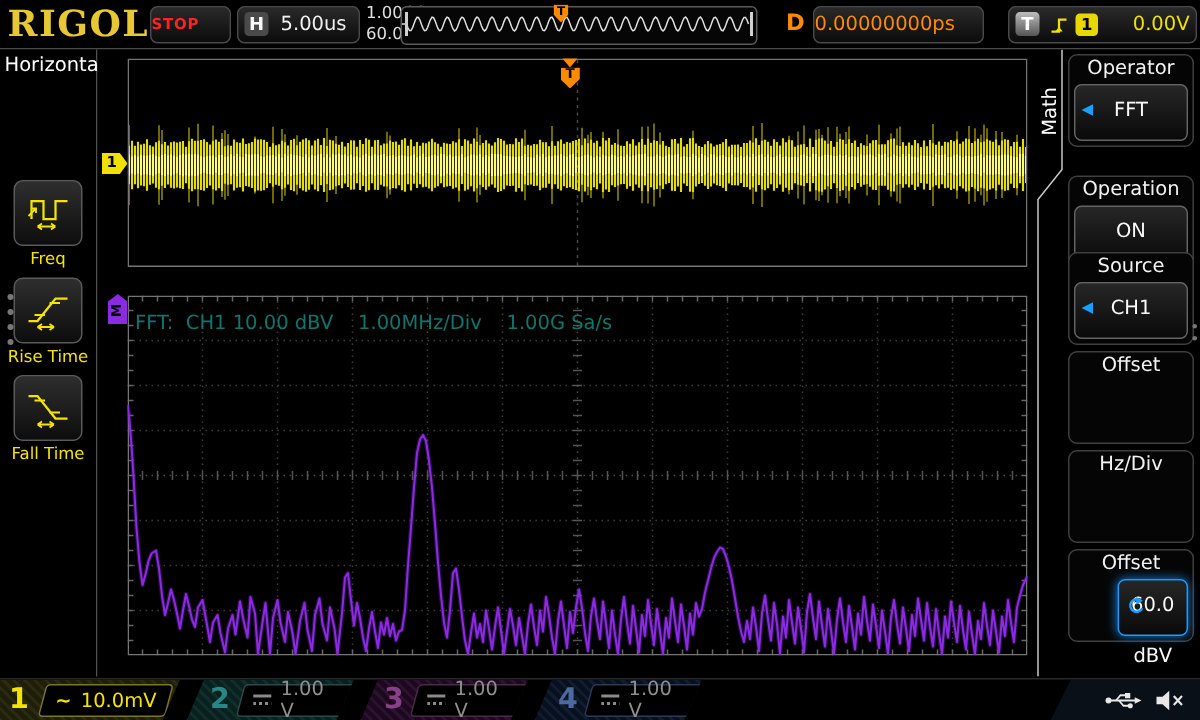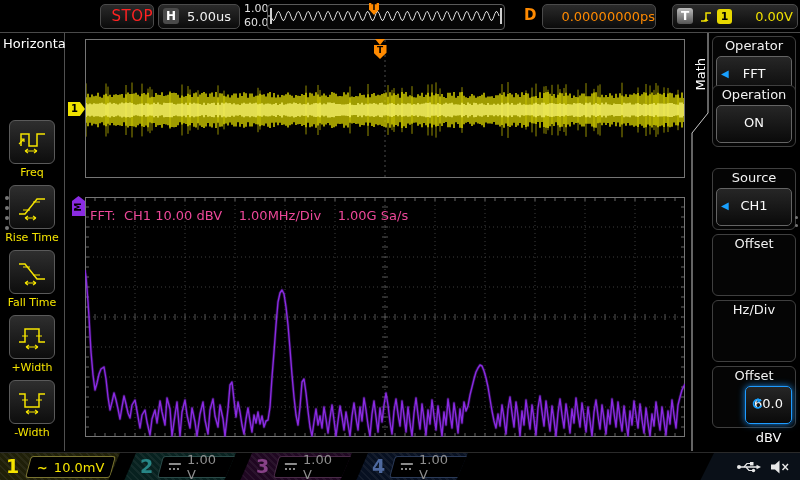--- a/index.html
+++ b/index.html
@@ -3,53 +3,53 @@
 <meta charset="utf-8">
 <style>
   html,body{margin:0;padding:0;background:#000;}
   #stage{position:relative;width:800px;height:480px;background:#000;overflow:hidden;
          font-family:"DejaVu Sans", sans-serif;color:#e8e8e8;font-size:13px;}
   .abs{position:absolute;}
   .box{border:1px solid #4a4a4a;border-radius:5px;background:linear-gradient(#2a2a2a,#0b0b0b);}
   
   #topbar{position:absolute;left:0;top:0;width:800px;height:32px;background:#000;border-bottom:1px solid #4a4a4a;}
   #brand{left:5px;top:1px;font-family:"DejaVu Serif",serif;font-weight:bold;font-size:24px;color:#e6c832;letter-spacing:1px;}
-  #stop-btn{left:100px;top:4px;width:52px;height:23px;text-align:right;line-height:23px;
-            color:#ff2222;font-weight:normal;font-size:15px;letter-spacing:.5px;}
+  #stop-btn{left:100px;top:4px;width:52px;height:23px;text-align:left;line-height:23px;
+            color:#ff2222;font-weight:bold;font-size:10px;letter-spacing:.5px;}
   #h-box{left:158px;top:4px;width:80px;height:23px;}
   #h-badge{left:4px;top:3px;width:16px;height:16px;background:#4a4a4a;border-radius:3px;text-align:center;line-height:16px;font-weight:bold;font-size:12px;color:#fff;}
   #h-value{left:24px;top:0;width:52px;text-align:center;line-height:23px;font-size:13px;color:#f0f0f0;}
   #rate-box{left:244px;top:2px;font-size:11px;line-height:14px;color:#e0e0e0;}
   #preview{left:267px;top:4px;width:236px;height:24px;border:1px solid #5a5a5a;border-radius:4px;background:#060606;}
   #preview svg{position:absolute;left:0;top:0;}
   .pv-end{position:absolute;top:3px;width:2px;height:16px;background:#cfcfcf;}
   #pv-flag{left:101px;top:-2px;width:10px;height:12px;background:#ff8a00;
            clip-path:polygon(0 0,100% 0,100% 55%,50% 100%,0 55%);
            color:#000;font-size:8px;font-weight:bold;text-align:center;line-height:9px;}
   #d-badge{left:524px;top:6px;color:#ff8a00;font-weight:bold;font-size:15px;}
-  #d-box{left:542px;top:4px;width:112px;height:23px;text-align:right;line-height:23px;color:#ff8a00;font-size:13px;}
+  #d-box{left:542px;top:4px;width:112px;height:23px;text-align:left;line-height:23px;color:#ff8a00;font-size:13px;}
   #t-box{left:672px;top:4px;width:124px;height:23px;}
   #t-badge{left:4px;top:3px;width:16px;height:16px;border-radius:3px;background:linear-gradient(#bdbdbd,#555);
            text-align:center;line-height:16px;font-weight:bold;font-size:12px;color:#fff;}
   #t-src{left:44px;top:4px;width:15px;height:15px;background:#e8d800;border-radius:3px;color:#000;
          font-weight:bold;font-size:11px;text-align:center;line-height:15px;}
   #t-level{left:62px;top:0;width:58px;text-align:right;line-height:23px;color:#f0e000;font-size:13px;}
   
   #left-menu{position:absolute;left:0;top:33px;width:64px;height:418px;border-right:1px solid #505050;background:#000;}
   #lm-title{left:3px;top:3px;font-size:13px;color:#fff;}
   .lm-item{position:absolute;left:0;width:64px;text-align:center;}
   .lm-btn{margin:0 auto;width:44px;height:42px;border:1px solid #5a5a5a;border-radius:6px;
           background:linear-gradient(#2e2e2e,#0d0d0d);display:flex;align-items:center;justify-content:center;}
   .lm-label{margin-top:2px;font-size:11px;color:#f5e400;}
   .page-dot{position:absolute;width:4px;height:4px;border-radius:50%;background:#777;}
   
   #display{position:absolute;left:65px;top:33px;width:625px;height:418px;background:#000;}
   #ch1-plot{left:20px;top:6px;width:600px;height:139px;}
   #fft-plot{left:20px;top:164px;width:600px;height:240px;}
-  #fft-label{left:25px;top:175px;color:#ec4899;font-size:13px;white-space:pre;}
+  #fft-label{left:25px;top:175px;color:#0f766e;font-size:13px;white-space:pre;}
   #ch-flag{left:3px;top:69px;width:17px;height:14px;background:#f0e200;color:#000;font-weight:bold;font-size:10px;
            text-align:left;padding-left:3px;line-height:14px;box-sizing:border-box;
            clip-path:polygon(0 0,70% 0,100% 50%,70% 100%,0 100%);}
   #trig-flag{left:308px;top:6px;width:14px;text-align:center;}
   #trig-flag .tri{margin:0 auto;width:0;height:0;border-left:5px solid transparent;border-right:5px solid transparent;border-top:6px solid #ff8a00;}
   #trig-flag .flag{margin:0 auto;width:13px;height:14px;background:#ff8a00;color:#000;font-weight:bold;font-size:9px;line-height:10px;
                    clip-path:polygon(0 0,100% 0,100% 55%,50% 100%,0 55%);}
   #m-flag{left:7px;top:163px;width:13px;height:20px;background:#8a2be2;
           clip-path:polygon(50% 0,100% 25%,100% 100%,0 100%,0 25%);}
   #m-flag span{position:absolute;left:2px;top:6px;color:#000;font-size:9px;font-weight:bold;transform:rotate(-90deg);}
@@ -76,20 +76,21 @@
   #status-panel{position:absolute;right:0;top:0;width:100px;height:28px;background:#0a1018;
                 clip-path:polygon(14px 0,100% 0,100% 100%,0 100%);display:flex;align-items:center;justify-content:flex-end;gap:8px;padding-right:10px;box-sizing:border-box;}
   .hatch{background-image:repeating-linear-gradient(45deg,rgba(255,255,255,.05) 0 2px,transparent 2px 5px);}
 </style>
 </head>
 <body>
 
 <div id="stage">
 
   <div id="topbar">
+    <div id="brand" class="abs">RIGOL</div>
     <div id="stop-btn" class="abs box">STOP</div>
     <div id="h-box" class="abs box">
       <div id="h-badge" class="abs">H</div>
       <div id="h-value" class="abs">5.00us</div>
     </div>
     <div id="rate-box" class="abs">
       <div>1.00GSa/s</div>
       <div>60.0k pts</div>
     </div>
     <div id="preview" class="abs">
@@ -143,41 +144,21 @@
       <div class="lm-btn">
         <svg width="30" height="28" viewBox="0 0 30 28">
           <path d="M2 6 H8 L20 21 H28" stroke="#f5e400" stroke-width="1.5" fill="none"></path>
           <path d="M6 9 h7 M16 17 h7" stroke="#f5e400" stroke-width="1.2"></path>
           <path d="M8 25 H19 M8 25 l3 -2 M8 25 l3 2 M19 25 l-3 -2 M19 25 l-3 2" stroke="#f5e400" stroke-width="1.2" fill="none"></path>
         </svg>
       </div>
       <div class="lm-label">Fall Time</div>
     </div>
 
-    <div class="lm-item" style="top:282px">
-      <div class="lm-btn">
-        <svg width="30" height="28" viewBox="0 0 30 28">
-          <path d="M2 19 H8 V6 H22 V19 H28" stroke="#f5e400" stroke-width="1.5" fill="none"></path>
-          <path d="M5 13 h6 M19 13 h6" stroke="#f5e400" stroke-width="1.2"></path>
-          <path d="M9 24 H21 M9 24 l3 -2 M9 24 l3 2 M21 24 l-3 -2 M21 24 l-3 2" stroke="#f5e400" stroke-width="1.2" fill="none"></path>
-        </svg>
-      </div>
-      <div class="lm-label">+Width</div>
-    </div>
-
-    <div class="lm-item" style="top:347px">
-      <div class="lm-btn">
-        <svg width="30" height="28" viewBox="0 0 30 28">
-          <path d="M2 6 H8 V19 H22 V6 H28" stroke="#f5e400" stroke-width="1.5" fill="none"></path>
-          <path d="M5 12 h6 M19 12 h6" stroke="#f5e400" stroke-width="1.2"></path>
-          <path d="M9 24 H21 M9 24 l3 -2 M9 24 l3 2 M21 24 l-3 -2 M21 24 l-3 2" stroke="#f5e400" stroke-width="1.2" fill="none"></path>
-        </svg>
-      </div>
-      <div class="lm-label">-Width</div>
-    </div>
+
 
     <div class="page-dot" style="left:5px;top:163px"></div>
     <div class="page-dot" style="left:5px;top:173px"></div>
     <div class="page-dot" style="left:5px;top:183px"></div>
     <div class="page-dot" style="left:5px;top:193px"></div>
   </div>
 
   <div id="display">
     <svg id="ch1-plot" class="abs" width="600" height="139">
         <line x1="300" y1="1" x2="300" y2="138" stroke="#4a4a4a" stroke-width="1" stroke-dasharray="2 3"></line>
@@ -1131,21 +1112,21 @@
     <div id="math-tab" class="abs">Math</div>
 
     <div class="menu-item" style="top:3px">
       <div class="mi-label">Operator</div>
       <div class="mi-value-box">
         <span class="mi-acc tri">◀</span>
         <span>FFT</span>
       </div>
     </div>
 
-    <div class="menu-item" style="top:52px">
+    <div class="menu-item" style="top:84px">
       <div class="mi-label">Operation</div>
       <div class="mi-value-box">
         <span>ON</span>
       </div>
     </div>
 
     <div class="menu-item" style="top:135px">
       <div class="mi-label">Source</div>
       <div class="mi-value-box">
         <span class="mi-acc tri">◀</span>

